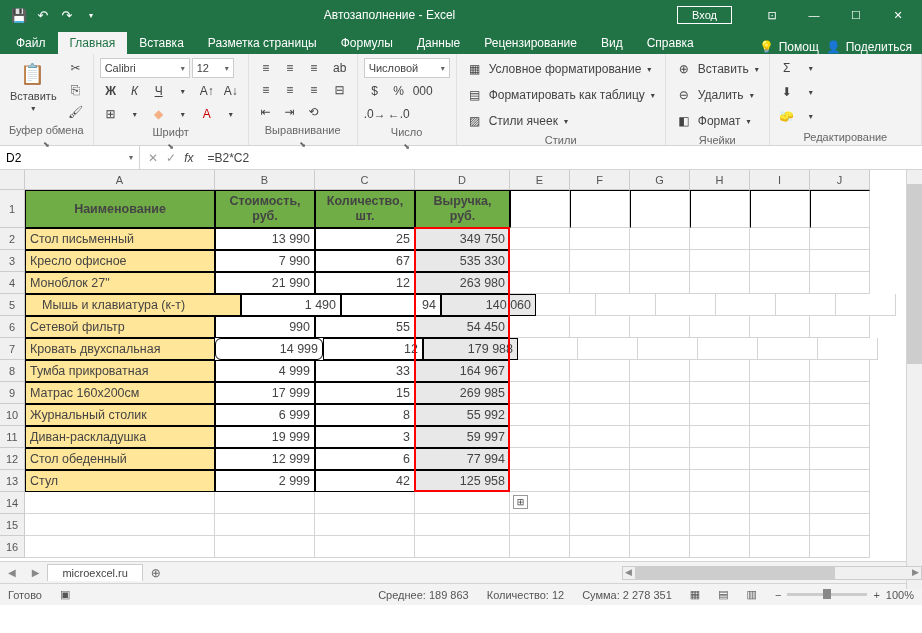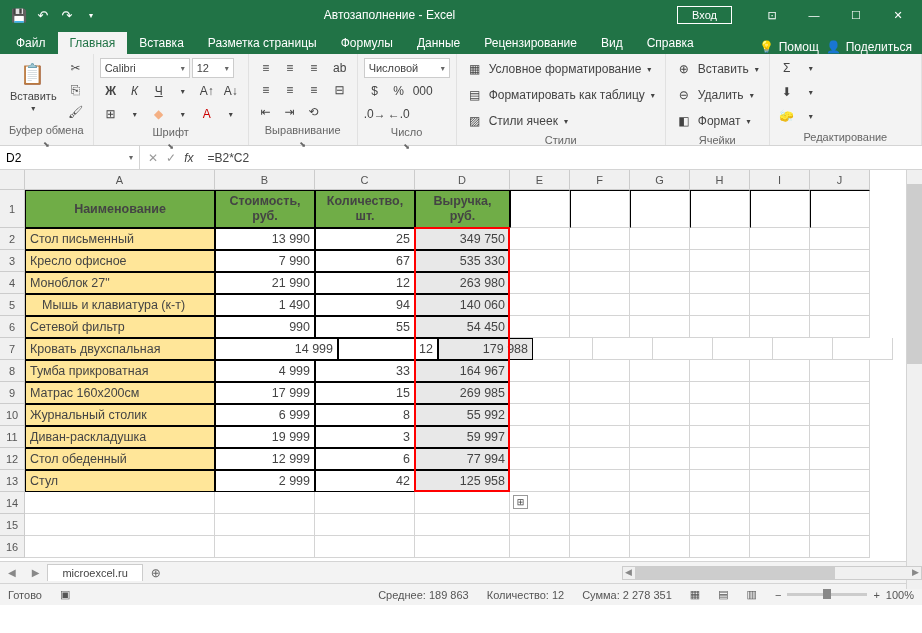--- a/index.html
+++ b/index.html
@@ -395,21 +395,21 @@
         <div class="cell numc" style="width: 100px;">12</div>
         <div class="cell resc" style="width: 95px;">263 980</div>
         <div class="cell" style="width: 60px;"></div>
         <div class="cell" style="width: 60px;"></div>
         <div class="cell" style="width: 60px;"></div>
         <div class="cell" style="width: 60px;"></div>
         <div class="cell" style="width: 60px;"></div>
         <div class="cell" style="width: 60px;"></div>
       </div>
       <div class="crow datarow">
-        <div class="cell namec" style="width: 190px; padding-left: 16px;">Мышь и клавиатура (к-т)</div>
+        <div class="cell namec" style="width: 216px; padding-left: 16px;">Мышь и клавиатура (к-т)</div>
         <div class="cell numc" style="width: 100px;">1 490</div>
         <div class="cell numc" style="width: 100px;">94</div>
         <div class="cell resc" style="width: 95px;">140 060</div>
         <div class="cell" style="width: 60px;"></div>
         <div class="cell" style="width: 60px;"></div>
         <div class="cell" style="width: 60px;"></div>
         <div class="cell" style="width: 60px;"></div>
         <div class="cell" style="width: 60px;"></div>
         <div class="cell" style="width: 60px;"></div>
       </div>
@@ -420,21 +420,21 @@
         <div class="cell resc" style="width: 95px;">54 450</div>
         <div class="cell" style="width: 60px;"></div>
         <div class="cell" style="width: 60px;"></div>
         <div class="cell" style="width: 60px;"></div>
         <div class="cell" style="width: 60px;"></div>
         <div class="cell" style="width: 60px;"></div>
         <div class="cell" style="width: 60px;"></div>
       </div>
       <div class="crow datarow">
         <div class="cell namec" style="width: 190px;">Кровать двухспальная</div>
-        <div class="cell numc" style="width: 123px;">14 999</div>
+        <div class="cell numc" style="width: 108px; border-radius: 6px;">14 999</div>
         <div class="cell numc" style="width: 100px;">12</div>
         <div class="cell resc" style="width: 95px;">179 988</div>
         <div class="cell" style="width: 60px;"></div>
         <div class="cell" style="width: 60px;"></div>
         <div class="cell" style="width: 60px;"></div>
         <div class="cell" style="width: 60px;"></div>
         <div class="cell" style="width: 60px;"></div>
         <div class="cell" style="width: 60px;"></div>
       </div>
       <div class="crow datarow">

